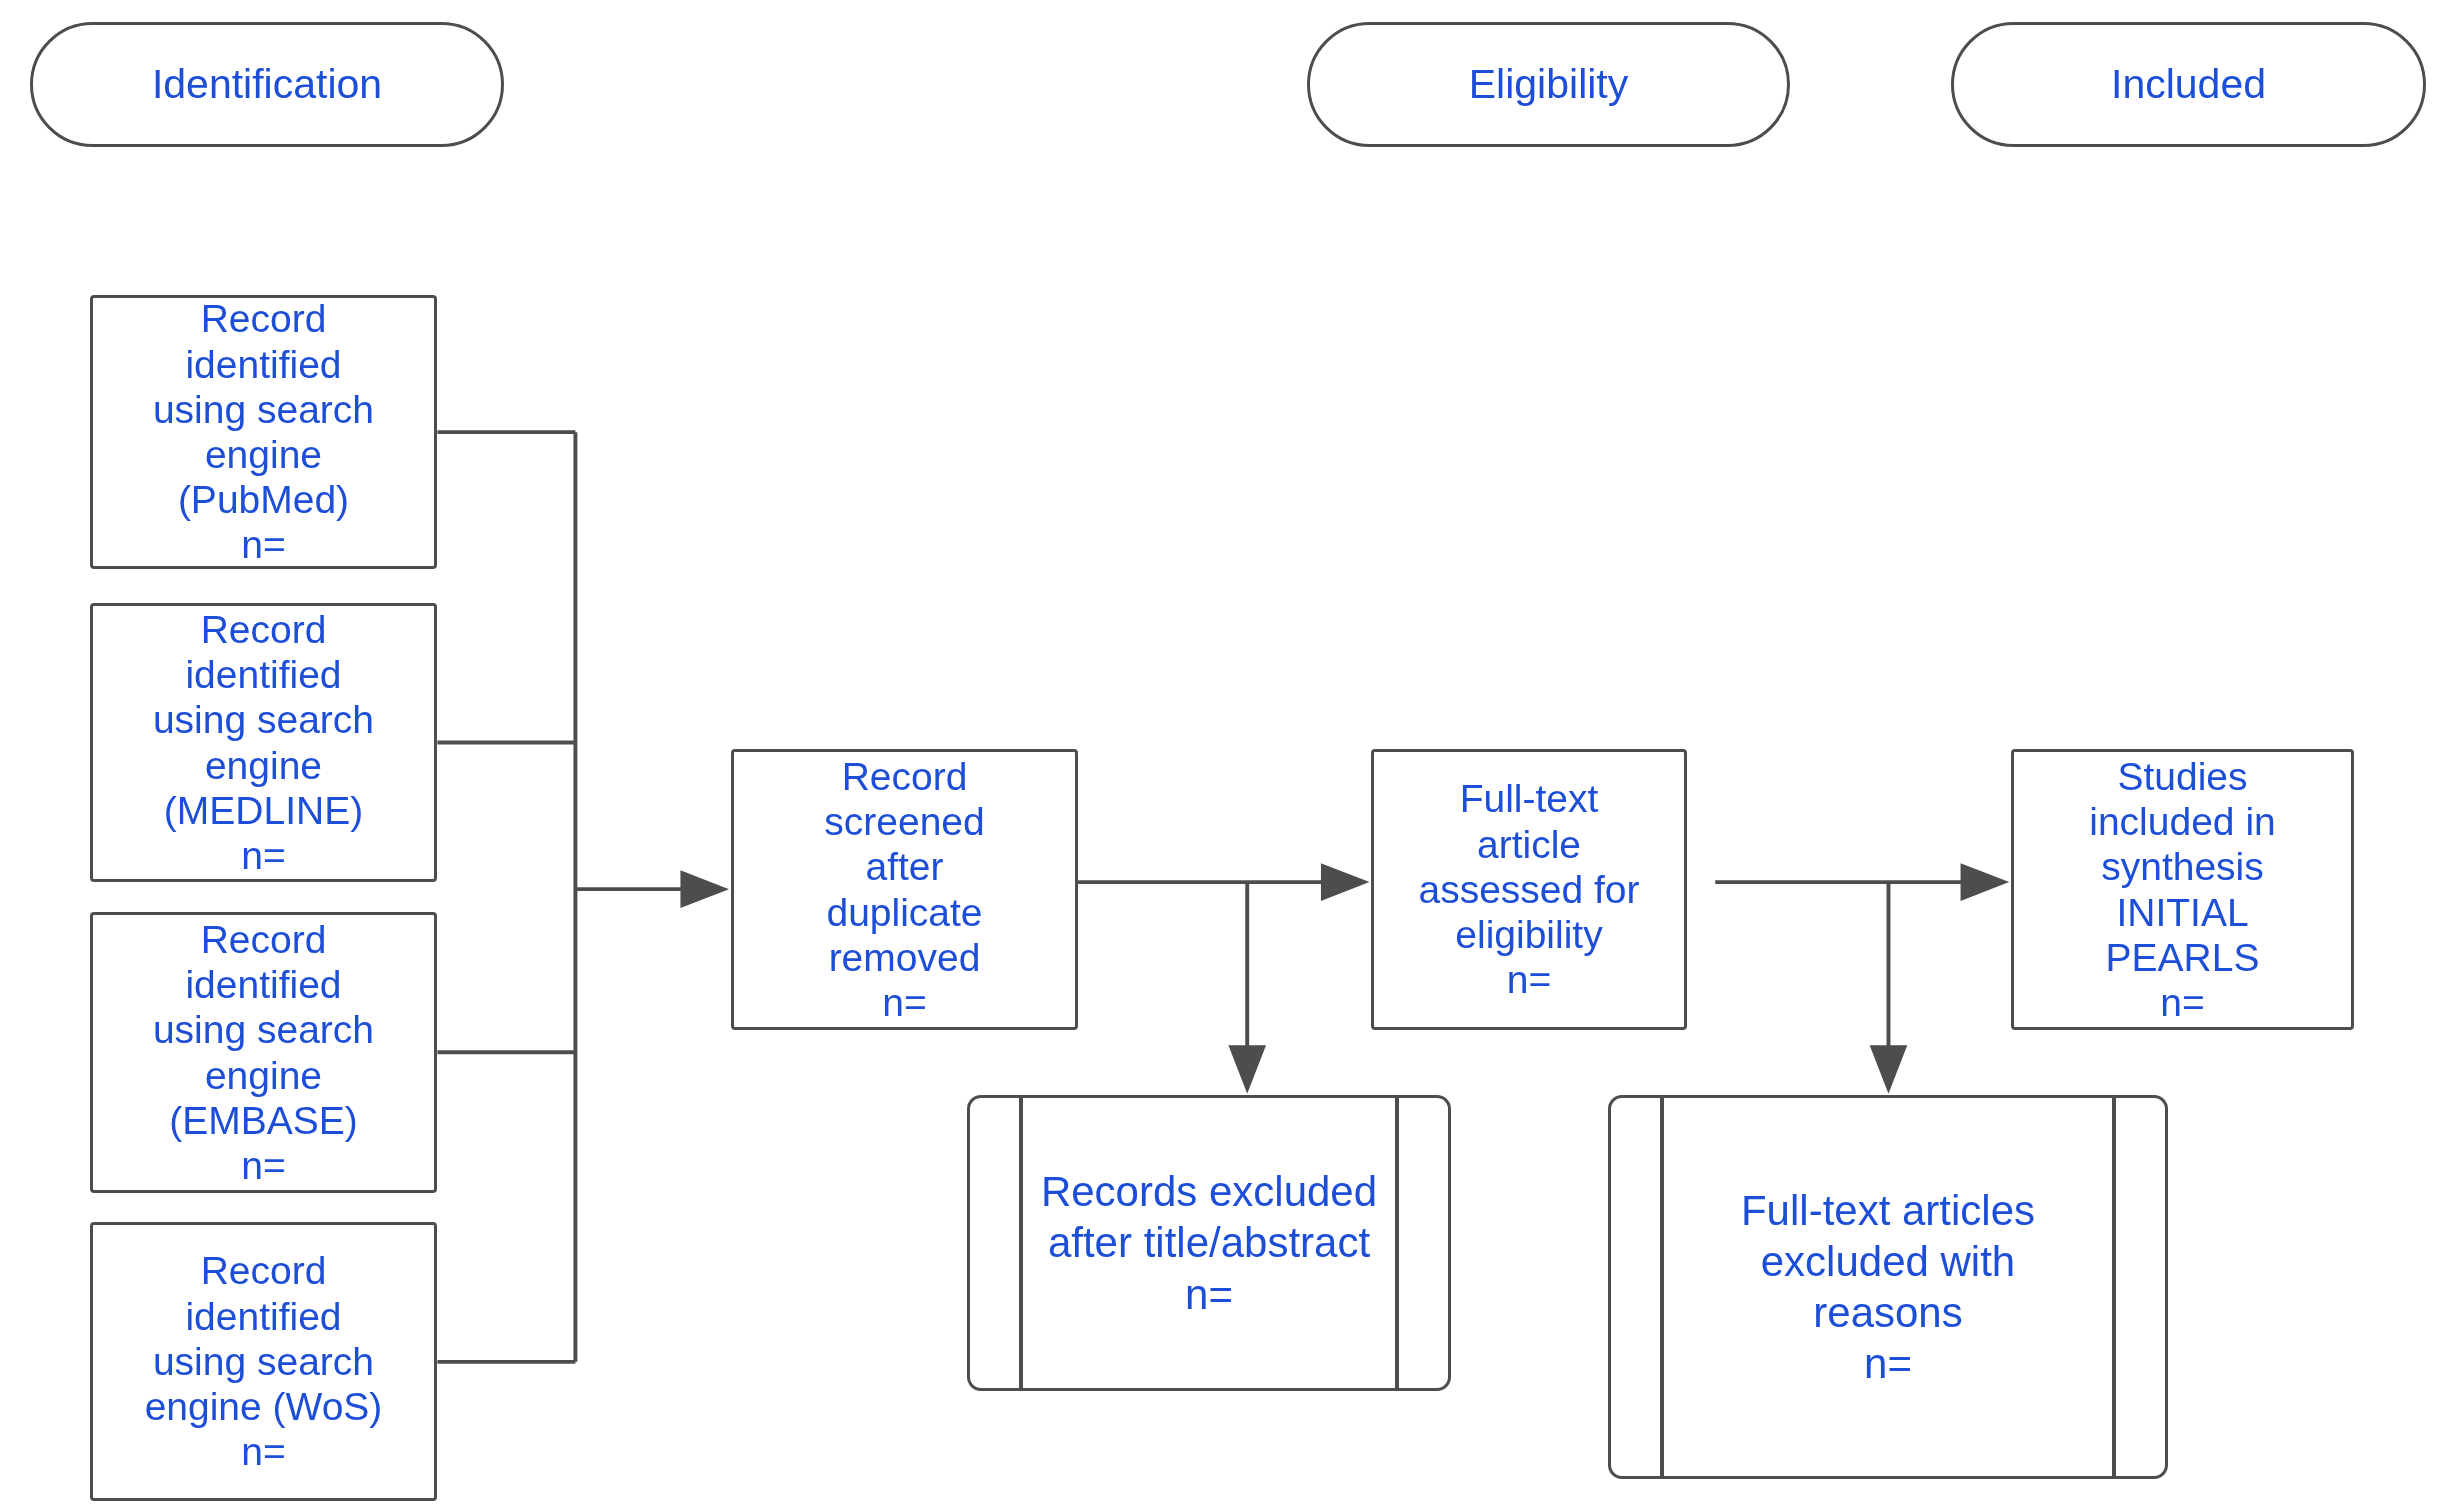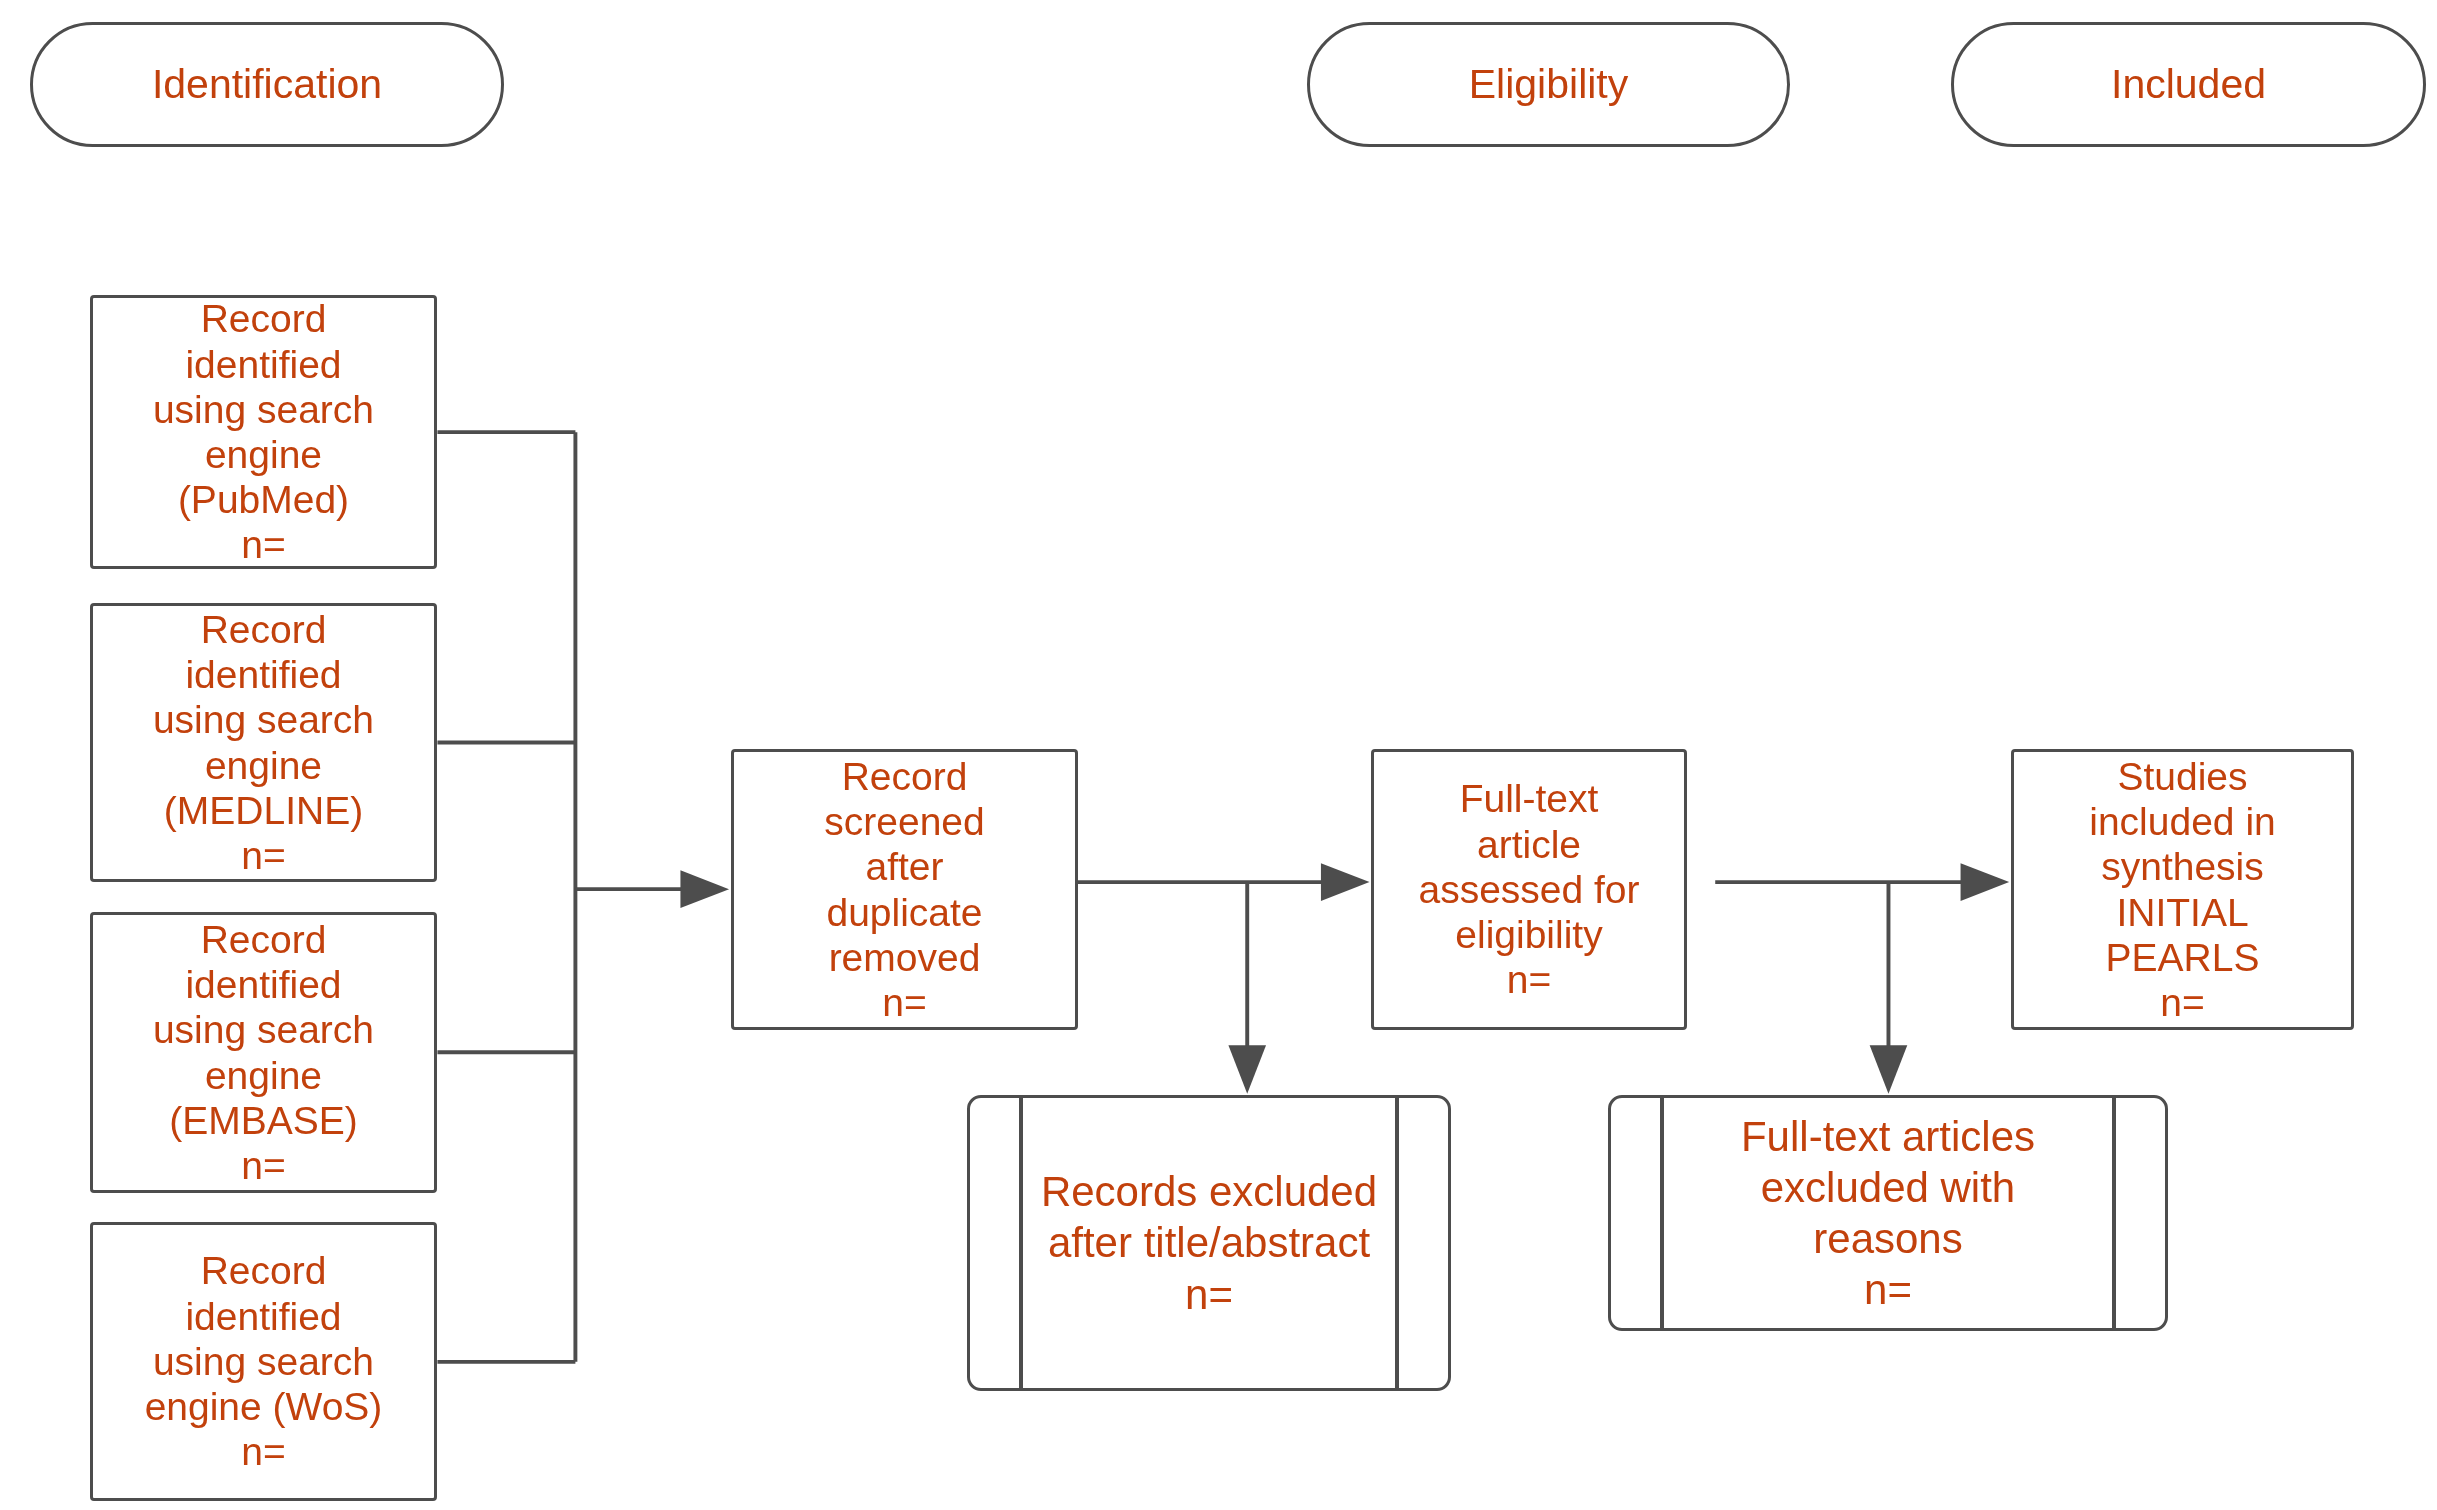--- a/index.html
+++ b/index.html
@@ -6,21 +6,21 @@
     margin: 0;
     padding: 0;
     background: #ffffff;
   }
   .canvas {
     position: relative;
     width: 2438px;
     height: 1511px;
     background: #ffffff;
     font-family: "Liberation Sans", sans-serif;
-    color: #c2410c;
+    color: #1d4ed8;
     overflow: hidden;
   }
   .wires {
     position: absolute;
     left: 0; top: 0;
     width: 2438px; height: 1511px;
   }
   .node {
     position: absolute;
     box-sizing: border-box;
@@ -69,21 +69,21 @@
   #node-pubmed  { left: 90px; top: 295px;  width: 347px; height: 274px; }
   #node-medline { left: 90px; top: 603px;  width: 347px; height: 279px; }
   #node-embase  { left: 90px; top: 912px; width: 347px; height: 281px; }
   #node-wos     { left: 90px; top: 1222px; width: 347px; height: 279px; }
 
   #node-screened  { left: 731px;  top: 749px; width: 347px; height: 281px; }
   #node-full-text { left: 1371px; top: 749px; width: 316px; height: 281px; }
   #node-studies   { left: 2011px; top: 749px; width: 343px; height: 281px; }
 
   #node-excluded-records   { left: 967px; top: 1095px; width: 484px; height: 296px; }
-  #node-excluded-full-text { left: 1608px; top: 1095px; width: 560px; height: 236px; }
+  #node-excluded-full-text { left: 1608px; top: 1095px; width: 560px; height: 384px; }
 </style>
 </head>
 <body>
 
 <div class="canvas">
 
   <svg class="wires" viewBox="0 0 3110 1927" xmlns="http://www.w3.org/2000/svg">
     <g stroke="#4d4d4d" stroke-width="5" fill="none">
 
       <line x1="558" y1="551" x2="734" y2="551"></line>

